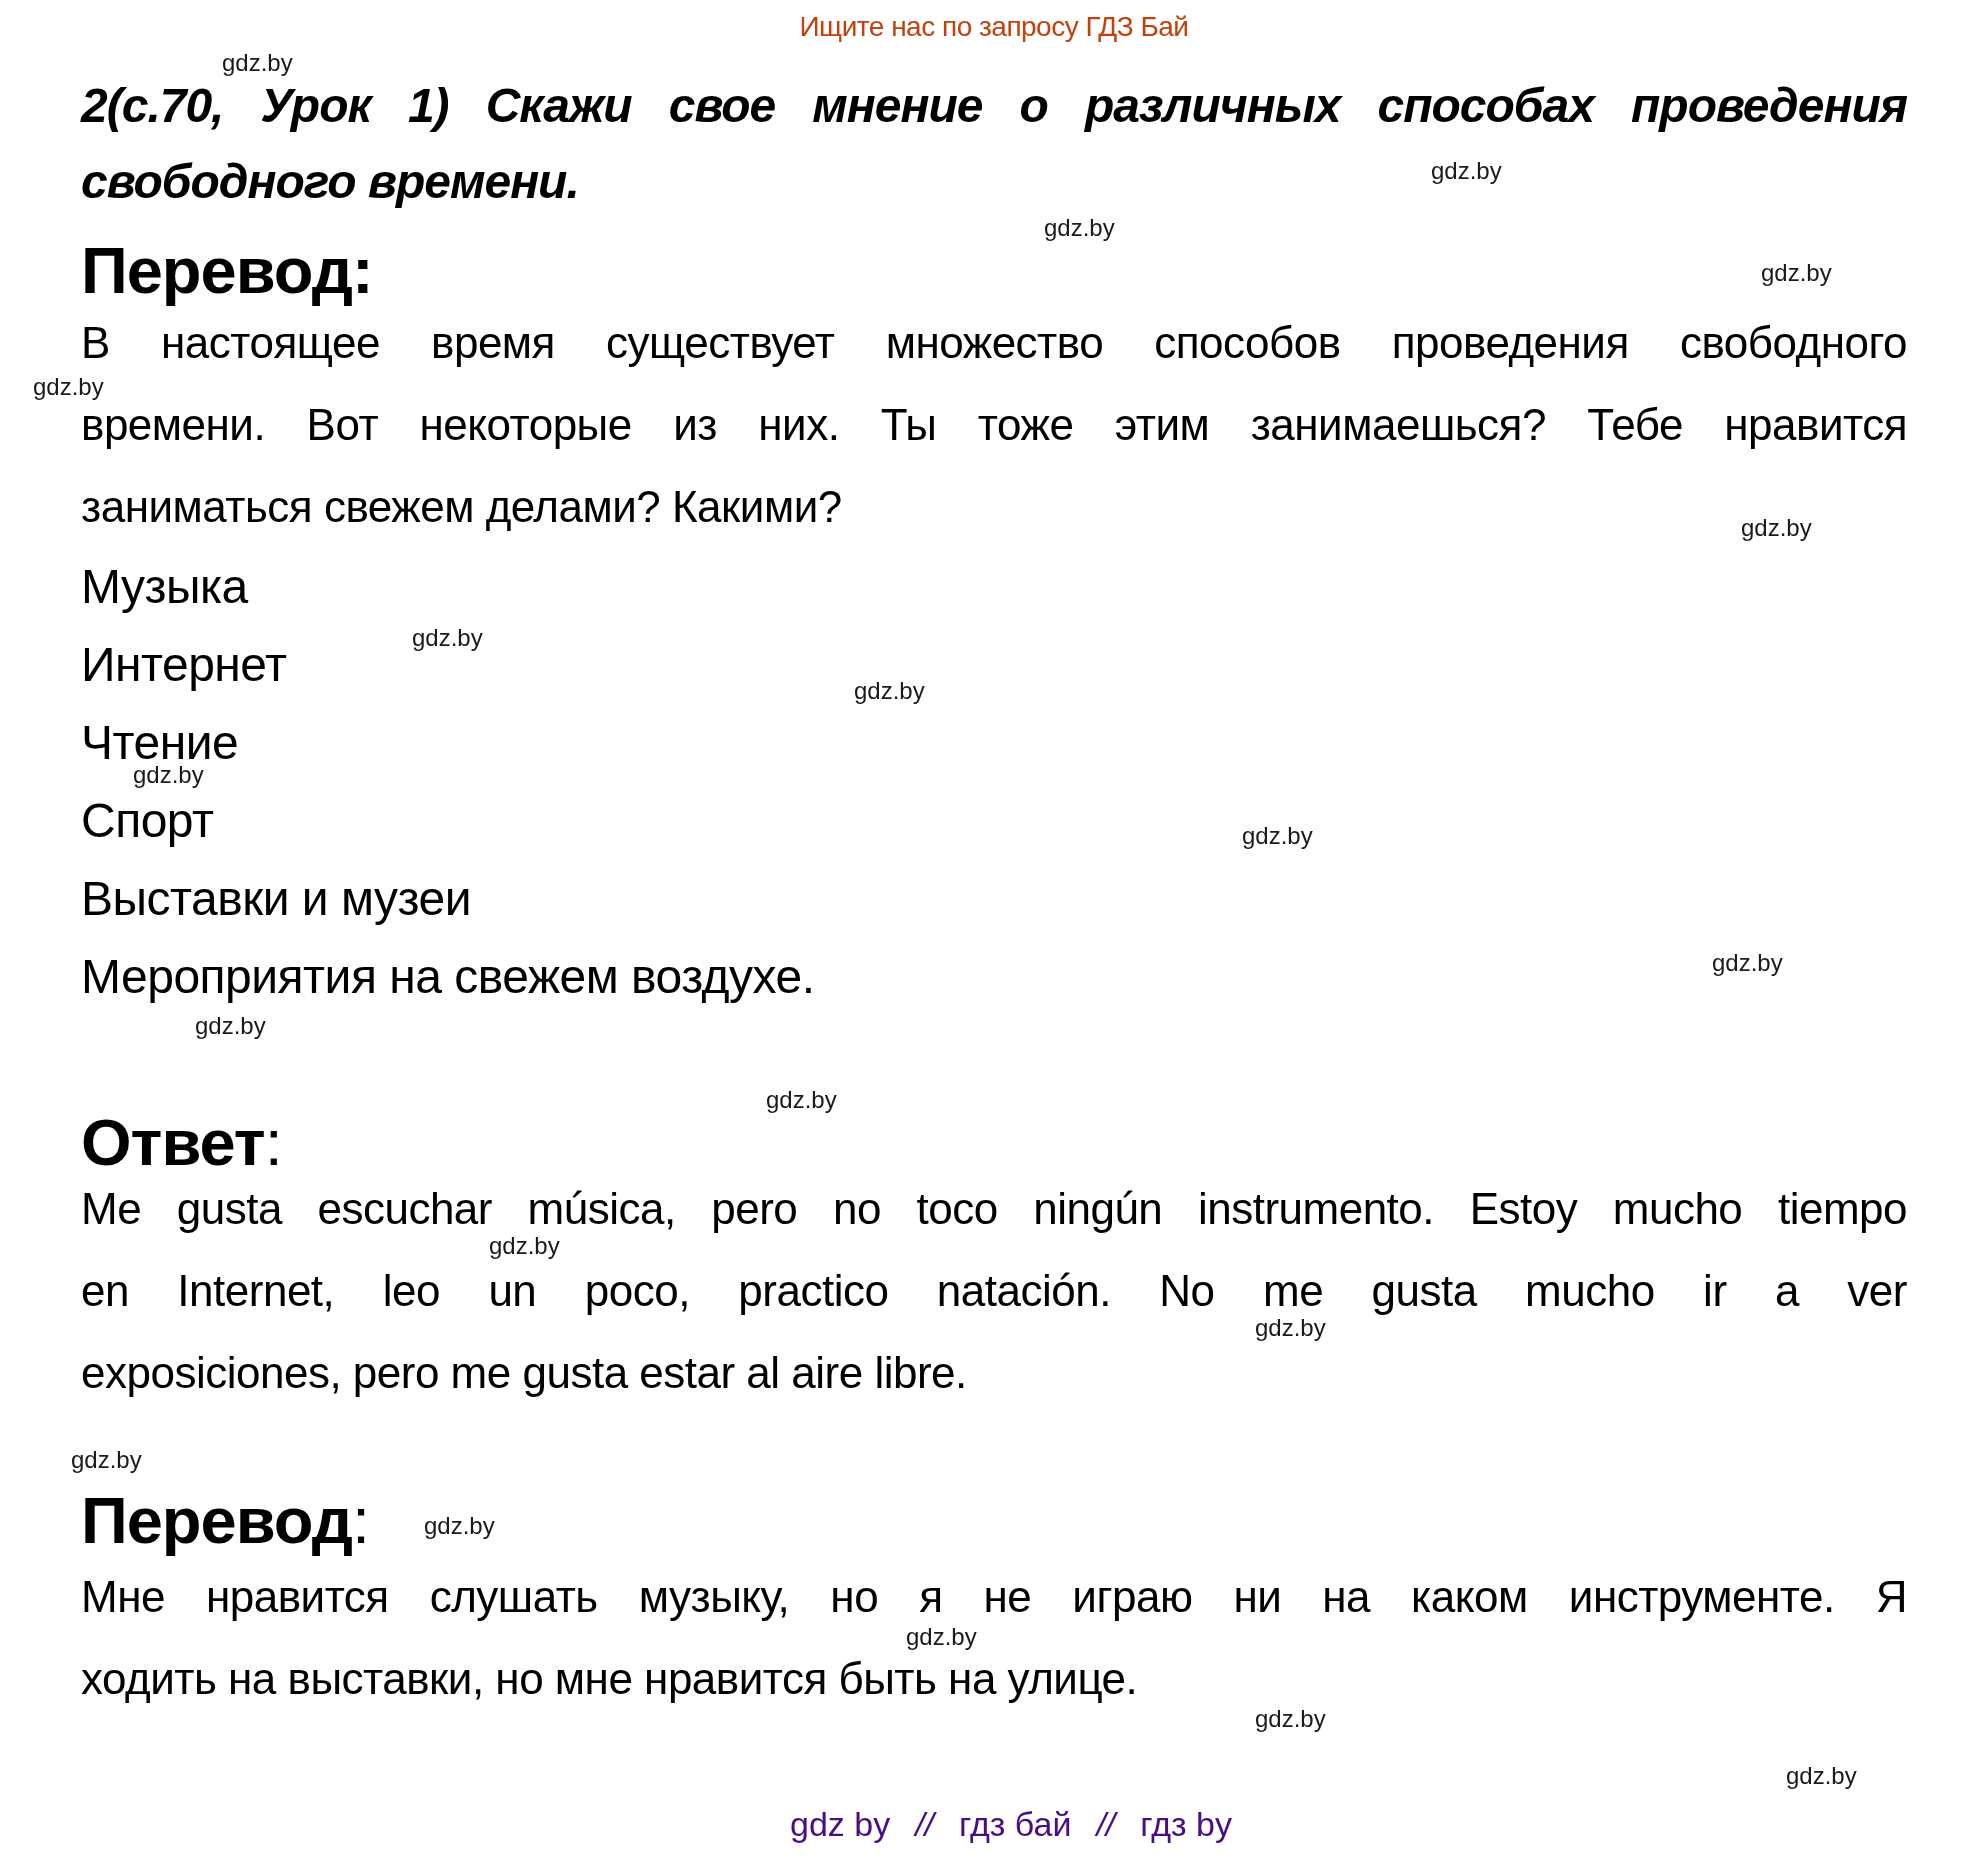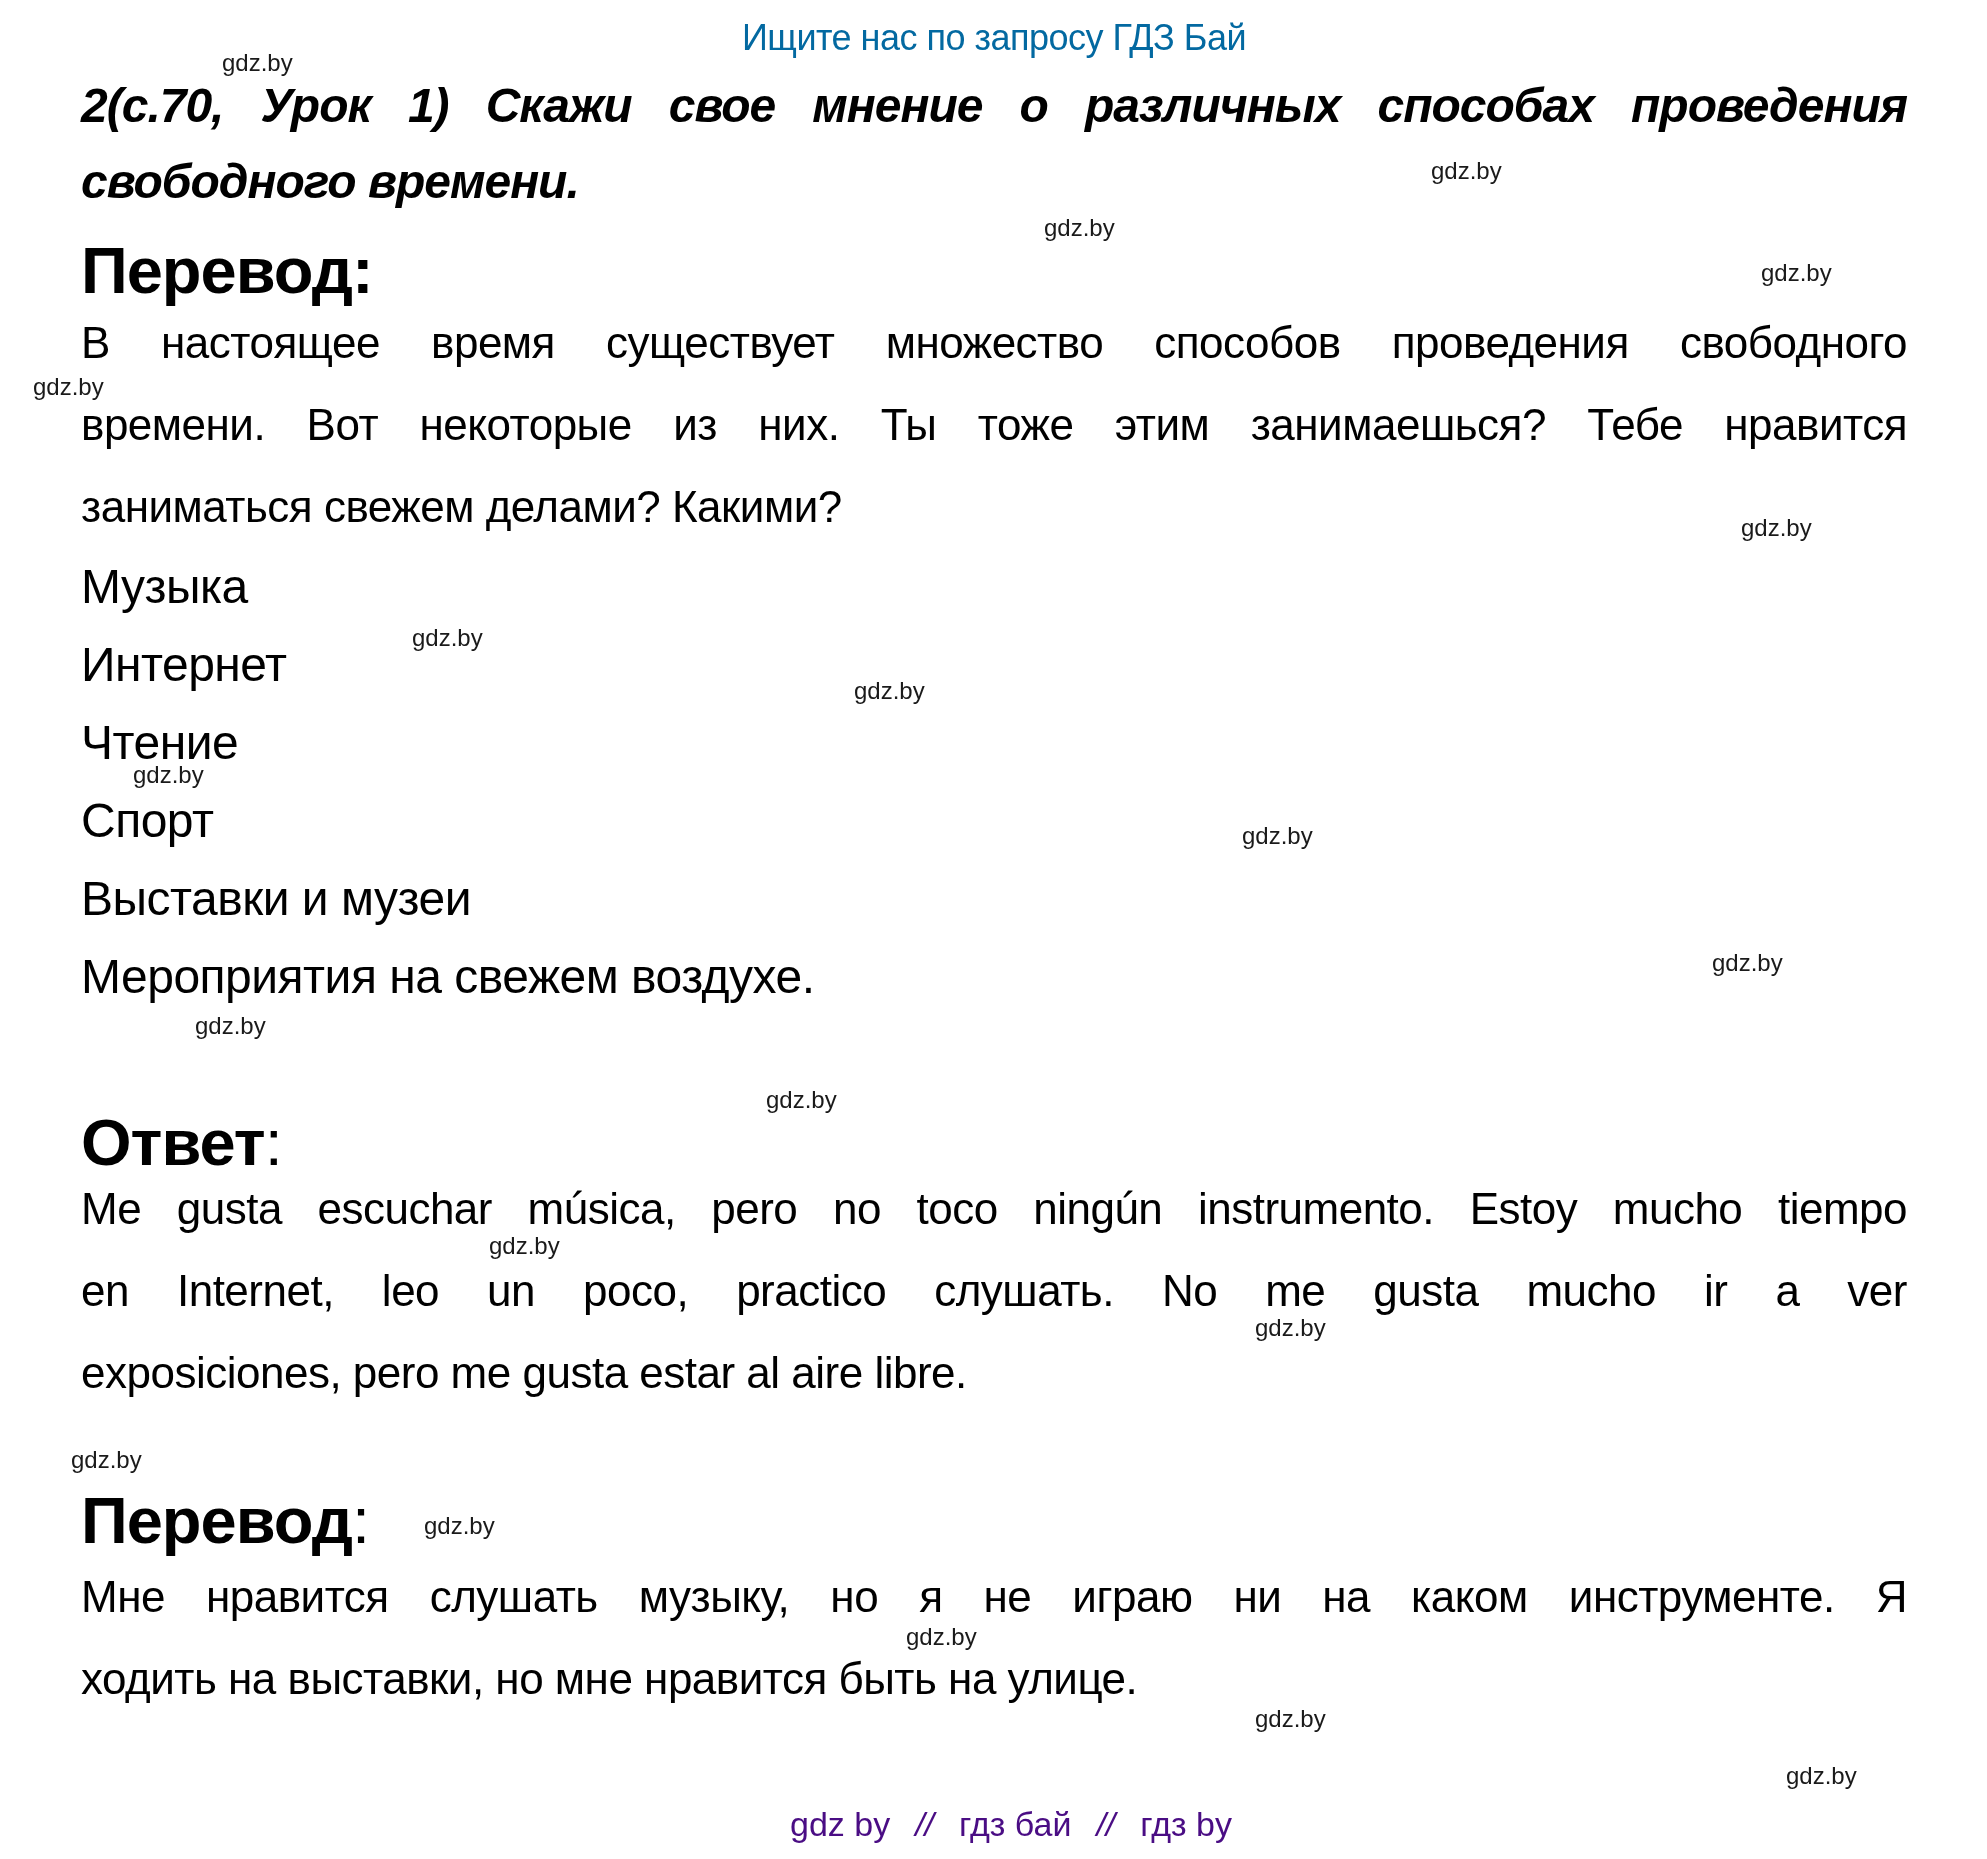--- a/index.html
+++ b/index.html
@@ -7,26 +7,26 @@
     position: relative;
     width: 1988px;
     height: 1859px;
     background: #ffffff;
     font-family: "Liberation Sans", sans-serif;
     color: #000000;
     overflow: hidden;
   }
   .banner {
     position: absolute;
-    top: 19px; left: 0;
+    top: 8px; left: 0;
     width: 100%;
     text-align: center;
-    font-size: 36px;
+    font-size: 28px;
     line-height: 38px;
-    color: #0369a1;
+    color: #c2410c;
     letter-spacing: -0.5px;
   }
   .block { position: absolute; left: 81px; width: 1826px; }
   .bold { font-weight: 700; }
   .heading { font-size: 48px; line-height: 76px; font-weight: 700; letter-spacing: -1px; }
   .label { font-size: 65px; line-height: 78px; letter-spacing: -1px; }
   .body-text { font-size: 44px; line-height: 82px; letter-spacing: -0.5px; }
   .list-text { font-size: 48px; line-height: 78px; letter-spacing: -0.5px; }
   .jline { text-align: justify; text-align-last: justify; }
   .wm {
@@ -76,21 +76,21 @@
     <div>Выставки и музеи</div>
     <div>Мероприятия на свежем воздухе.</div>
   </div>
 
   <div class="block label" style="top:1104px;">
     <span class="bold">Ответ</span><span>:</span>
   </div>
 
   <div class="block body-text" style="top:1168px;">
     <div class="jline">Me gusta escuchar música, pero no toco ningún instrumento. Estoy mucho tiempo</div>
-    <div class="jline">en Internet, leo un poco, practico слушать. No me gusta mucho ir a ver</div>
+    <div class="jline">en Internet, leo un poco, practico natación. No me gusta mucho ir a ver</div>
     <div>exposiciones, pero me gusta estar al aire libre.</div>
   </div>
 
   <div class="block label" style="top:1482px;">
     <span class="bold">Перевод</span><span>:</span>
   </div>
 
   <div class="block body-text" style="top:1556px;">
     <div class="jline">Мне нравится слушать музыку, но я не играю ни на каком инструменте. Я</div>
     <div>ходить на выставки, но мне нравится быть на улице.</div>

